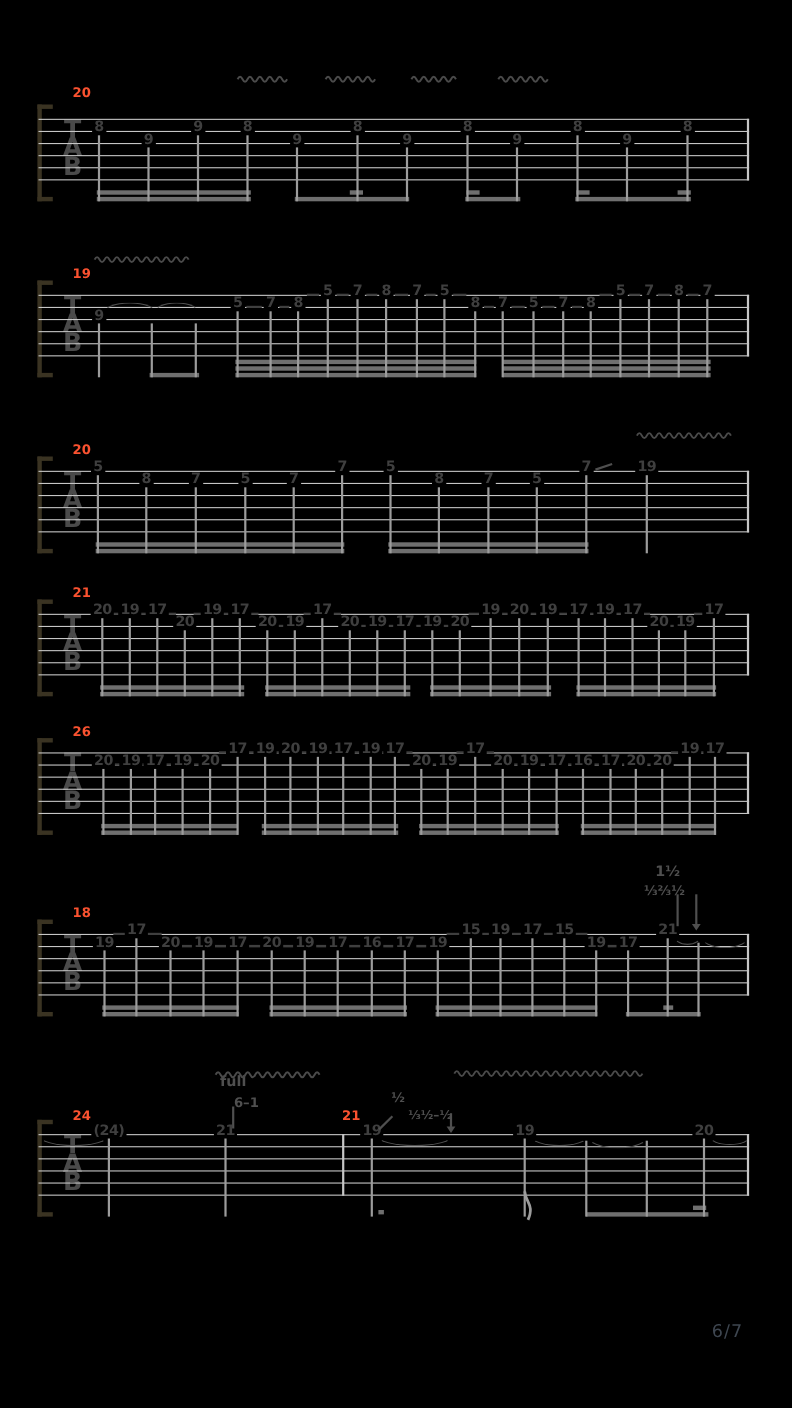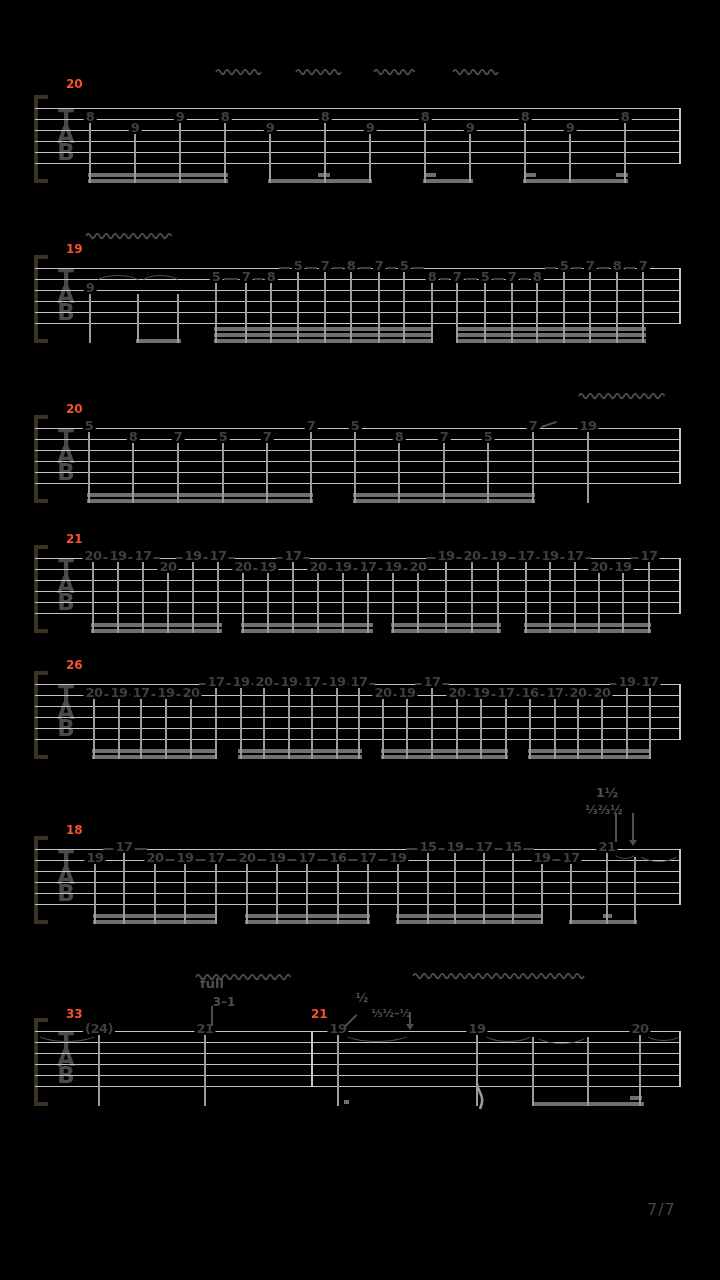--- a/index.html
+++ b/index.html
@@ -5,21 +5,21 @@
   html,body{margin:0;padding:0;background:#000;}
   body{width:720px;height:1280px;overflow:hidden;font-family:"DejaVu Sans",sans-serif;}
   #score{position:absolute;left:0;top:0;width:720px;height:1280px;background:#000;}
   .abs{position:absolute;}
   .page-ind{position:absolute;left:647px;top:1200px;font:16px "DejaVu Sans",sans-serif;color:#3e4650;letter-spacing:1px;}
 </style>
 </head>
 <body>
 
 <div id="score">
-  <div class="page-ind">7/7</div>
+  <div class="page-ind">6/7</div>
 <div class="abs" style="left: 34px; top: 95px; width: 4px; height: 88px; background: rgb(58, 51, 34);"></div>
     <div class="abs" style="left: 34px; top: 95px; width: 14px; height: 4px; background: rgb(58, 51, 34);"></div>
     <div class="abs" style="left: 34px; top: 179px; width: 14px; height: 4px; background: rgb(58, 51, 34);"></div>
     <div class="abs" style="left: 52px; top: 109px; width: 28px; height: 19px; color: rgb(74, 74, 74); font: bold 23px / 19px &quot;DejaVu Sans&quot;, sans-serif; text-align: center;">T</div>
     <div class="abs" style="left: 52px; top: 126px; width: 28px; height: 19px; color: rgb(74, 74, 74); font: bold 23px / 19px &quot;DejaVu Sans&quot;, sans-serif; text-align: center;">A</div>
     <div class="abs" style="left: 52px; top: 143px; width: 28px; height: 19px; color: rgb(74, 74, 74); font: bold 23px / 19px &quot;DejaVu Sans&quot;, sans-serif; text-align: center;">B</div>
     <div class="abs" style="left: 35px; top: 108px; width: 646px; height: 1px; background: rgb(198, 198, 198);"></div>
     <div class="abs" style="left: 35px; top: 119px; width: 646px; height: 1px; background: rgb(198, 198, 198);"></div>
     <div class="abs" style="left: 35px; top: 130px; width: 646px; height: 1px; background: rgb(198, 198, 198);"></div>
     <div class="abs" style="left: 35px; top: 141px; width: 646px; height: 1px; background: rgb(198, 198, 198);"></div>
@@ -490,32 +490,32 @@
     <div class="abs" style="left: 342px; top: 1022px; width: 68px; height: 18px; border-width: 1.5px; border-style: solid; border-color: transparent transparent rgb(79, 79, 79); border-image: initial; border-radius: 50%;"></div>
     <div class="abs" style="left: 482px; top: 1022px; width: 51px; height: 18px; border-width: 1.5px; border-style: solid; border-color: transparent transparent rgb(79, 79, 79); border-image: initial; border-radius: 50%;"></div>
     <div class="abs" style="left: 533px; top: 1020px; width: 55px; height: 22px; border-width: 1.5px; border-style: solid; border-color: transparent transparent rgb(79, 79, 79); border-image: initial; border-radius: 50%;"></div>
     <div class="abs" style="left: 644px; top: 1023px; width: 37px; height: 16px; border-width: 1.5px; border-style: solid; border-color: transparent transparent rgb(79, 79, 79); border-image: initial; border-radius: 50%;"></div>
     <div class="abs" style="left: 99px; top: 1028px; transform: translate(-50%, -50%); color: rgb(63, 63, 63); background: rgb(0, 0, 0); font: bold 13px / 13px &quot;DejaVu Sans&quot;, sans-serif; letter-spacing: -0.5px; padding: 0px 2px; white-space: nowrap;">(24)</div>
     <div class="abs" style="left: 205px; top: 1028px; transform: translate(-50%, -50%); color: rgb(63, 63, 63); background: rgb(0, 0, 0); font: bold 13px / 13px &quot;DejaVu Sans&quot;, sans-serif; letter-spacing: -0.5px; padding: 0px 2px; white-space: nowrap;">21</div>
     <div class="abs" style="left: 338px; top: 1028px; transform: translate(-50%, -50%); color: rgb(63, 63, 63); background: rgb(0, 0, 0); font: bold 13px / 13px &quot;DejaVu Sans&quot;, sans-serif; letter-spacing: -0.5px; padding: 0px 2px; white-space: nowrap;">19</div>
     <div class="abs" style="left: 477px; top: 1028px; transform: translate(-50%, -50%); color: rgb(63, 63, 63); background: rgb(0, 0, 0); font: bold 13px / 13px &quot;DejaVu Sans&quot;, sans-serif; letter-spacing: -0.5px; padding: 0px 2px; white-space: nowrap;">19</div>
     <div class="abs" style="left: 640px; top: 1028px; transform: translate(-50%, -50%); color: rgb(63, 63, 63); background: rgb(0, 0, 0); font: bold 13px / 13px &quot;DejaVu Sans&quot;, sans-serif; letter-spacing: -0.5px; padding: 0px 2px; white-space: nowrap;">20</div>
     <div class="abs" style="left: 212px; top: 976px; transform: translateX(-50%); color: rgb(79, 79, 79); font: bold 13px &quot;DejaVu Sans&quot;, sans-serif; white-space: nowrap;">full</div>
-    <div class="abs" style="left: 224px; top: 995px; transform: translateX(-50%); color: rgb(79, 79, 79); font: bold 12px &quot;DejaVu Sans&quot;, sans-serif; white-space: nowrap;">3–1</div>
+    <div class="abs" style="left: 224px; top: 995px; transform: translateX(-50%); color: rgb(79, 79, 79); font: bold 12px &quot;DejaVu Sans&quot;, sans-serif; white-space: nowrap;">6–1</div>
     <div class="abs" style="left: 362px; top: 991px; transform: translateX(-50%); color: rgb(79, 79, 79); font: bold 12px &quot;DejaVu Sans&quot;, sans-serif; white-space: nowrap;">½</div>
     <div class="abs" style="left: 391px; top: 1007px; transform: translateX(-50%); color: rgb(79, 79, 79); font: bold 11px &quot;DejaVu Sans&quot;, sans-serif; white-space: nowrap;">⅓½–½</div>
     <div class="abs" style="left: 409.25px; top: 1012px; width: 1.5px; height: 13px; background: rgb(79, 79, 79);"></div>
     <div class="abs" style="left: 406px; top: 1024px; width: 0px; height: 0px; border-left: 4px solid transparent; border-right: 4px solid transparent; border-top: 6px solid rgb(79, 79, 79);"></div>
     <div class="abs" style="left: 213px; top: 1006px; width: 20px; height: 1.5px; background: rgb(79, 79, 79); transform-origin: 0px 0px; transform: rotate(1.5708rad);"></div>
     <div class="abs" style="left: 344px; top: 1026px; width: 16.9706px; height: 1.5px; background: rgb(79, 79, 79); transform-origin: 0px 0px; transform: rotate(-0.785398rad);"></div>
     <div class="abs" style="left: 344px; top: 1100px; width: 5px; height: 4px; background: rgb(111, 111, 111);"></div>
     <svg width="12" height="28" style="position: absolute; left: 475px; top: 1082px; overflow: visible;">
       <path d="M2 1 C3 12 11 13 5 27" fill="none" stroke="#9c9c9c" stroke-width="2.5"></path>
     </svg>
     <svg width="98" height="9" style="position: absolute; left: 195px; top: 972px; overflow: visible;">
       <path d="M1 5 q2.25 -4.5 4.5 0 t4.5 0 t4.5 0 t4.5 0 t4.5 0 t4.5 0 t4.5 0 t4.5 0 t4.5 0 t4.5 0 t4.5 0 t4.5 0 t4.5 0 t4.5 0 t4.5 0 t4.5 0 t4.5 0 t4.5 0 t4.5 0 t4.5 0 t4.5 0" fill="none" stroke="#4a4a4a" stroke-width="1.8"></path>
     </svg>
     <svg width="173" height="9" style="position: absolute; left: 412px; top: 971px; overflow: visible;">
       <path d="M1 5 q2.25 -4.5 4.5 0 t4.5 0 t4.5 0 t4.5 0 t4.5 0 t4.5 0 t4.5 0 t4.5 0 t4.5 0 t4.5 0 t4.5 0 t4.5 0 t4.5 0 t4.5 0 t4.5 0 t4.5 0 t4.5 0 t4.5 0 t4.5 0 t4.5 0 t4.5 0 t4.5 0 t4.5 0 t4.5 0 t4.5 0 t4.5 0 t4.5 0 t4.5 0 t4.5 0 t4.5 0 t4.5 0 t4.5 0 t4.5 0 t4.5 0 t4.5 0 t4.5 0 t4.5 0 t4.5 0" fill="none" stroke="#4a4a4a" stroke-width="1.8"></path>
     </svg>
-    <div class="abs" style="left: 66px; top: 1007px; color: rgb(250, 82, 48); font: bold 12px &quot;DejaVu Sans&quot;, sans-serif;">33</div>
+    <div class="abs" style="left: 66px; top: 1007px; color: rgb(250, 82, 48); font: bold 12px &quot;DejaVu Sans&quot;, sans-serif;">24</div>
     <div class="abs" style="left: 311px; top: 1007px; color: rgb(250, 82, 48); font: bold 12px &quot;DejaVu Sans&quot;, sans-serif;">21</div>
   </div>
 
 </body></html>

